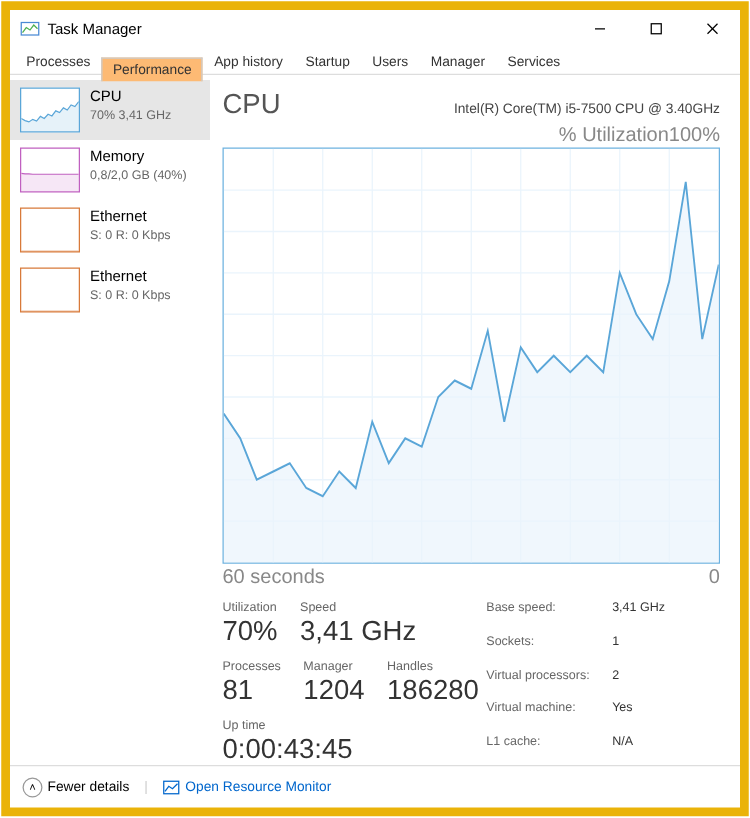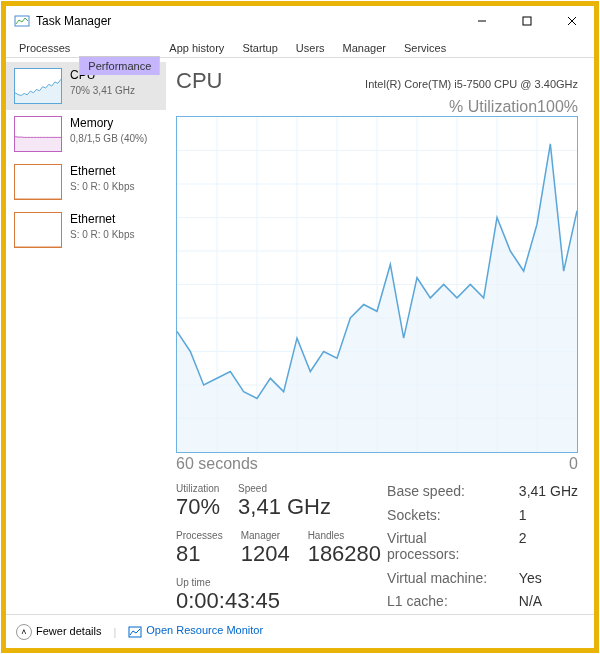--- a/index.html
+++ b/index.html
@@ -1,32 +1,32 @@
 <!DOCTYPE html>
 <html><head>
 <meta charset="utf-8">
 <style>
 * { margin: 0; padding: 0; box-sizing: border-box; font-family: "Segoe UI", Arial, sans-serif; }
 body { background: #fff; width: 600px; height: 654px; overflow: hidden; position: relative; }
 
-.win { border: 5px solid #eab308; width: 598px; height: 652px; margin: 1px; display: flex; flex-direction: column; background: #fff; }
+.win { border: 7px solid #eab308; width: 598px; height: 652px; margin: 1px; display: flex; flex-direction: column; background: #fff; }
 
 .titlebar { height: 30px; display: flex; align-items: center; padding: 0 0 0 8px; }
 .titlebar .icon { width: 16px; height: 16px; margin-right: 6px; }
 .titlebar .title { font-size: 12px; flex: 1; }
 .winbtns { display: flex; }
 .winbtn { width: 45px; height: 30px; display: flex; align-items: center; justify-content: center; font-size: 10px; }
 .winbtn svg { width: 10px; height: 10px; }
 
 .menubar { height: 20px; display: flex; padding: 0 6px; gap: 2px; font-size: 12px; align-items: center; }
 .menubar span { padding: 0 6px; }
 
 .tabs { display: flex; border-bottom: 1px solid #ddd; padding: 2px 4px 0 4px; gap: 0; font-size: 11px; }
 .tab { padding: 3px 8px; border: 1px solid transparent; border-bottom: none; color: #333; }
-.tab.active { border-color: #ccc; background: #c4b5fd; position: relative; top: 18px; }
+.tab.active { border-color: #ccc; background: #fdba74; position: relative; top: 6px; }
 
 .content { flex: 1; display: flex; min-height: 0; }
 
 .sidebar { width: 160px; padding: 4px 0 0 0; overflow-y: auto; }
 .sideitem { display: flex; padding: 6px 8px; gap: 8px; cursor: pointer; }
 .sideitem.active { background: #e6e6e6; }
 .minichart { width: 48px; height: 36px; border: 1px solid; flex-shrink: 0; background: #fff; position: relative; }
 .sideitem .txt { font-size: 11px; line-height: 1.3; }
 .sideitem .txt .name { font-weight: normal; font-size: 12px; }
 .sideitem .txt .sub { color: #666; font-size: 10px; }
@@ -37,21 +37,21 @@
 .mainhead .model { font-size: 11px; color: #444; margin-left: auto; }
 .axis { display: flex; justify-content: flex-end; font-size: 16px; color: #888; margin-top: 4px; }
 .bigchart { flex: 1; border: 1px solid #6db2e0; background: #fff; position: relative; min-height: 0; }
 .axisbot { display: flex; justify-content: space-between; font-size: 16px; color: #888; margin-top: 2px; }
 
 .stats { display: flex; gap: 6px; margin-top: 10px; font-size: 11px; }
 .statcol { display: flex; flex-direction: column; gap: 10px; }
 .statrow { display: flex; gap: 18px; }
 .stat .label { color: #666; font-size: 10px; }
 .stat .val { font-size: 22px; color: #333; }
-.kv { display: grid; grid-template-columns: auto auto; column-gap: 18px; row-gap: 3px; font-size: 14px; }
+.kv { display: grid; grid-template-columns: auto auto; column-gap: 18px; row-gap: 3px; font-size: 10px; }
 .kv .k { color: #666; }
 .kv .v { color: #333; }
 
 .footer { height: 34px; border-top: 1px solid #ddd; display: flex; align-items: center; padding: 0 10px; gap: 12px; font-size: 11px; }
 .footer a { color: #0066cc; text-decoration: none; text-align: center; }
 .chev { width: 16px; height: 16px; border: 1px solid #999; border-radius: 50%; display: inline-flex; align-items: center; justify-content: center; font-size: 9px; margin-right: 4px; }
 .rmicon { width: 14px; height: 14px; display: inline-block; vertical-align: middle; margin-right: 4px; }
 </style>
 </head>
 <body>
@@ -115,21 +115,21 @@
 
       <div class="sideitem">
         <div class="minichart" style="border-color:#c060c0">
           <svg viewBox="0 0 48 36" preserveAspectRatio="none" width="100%" height="100%" id="mini-mem">
               <path d="M0,20.880000000000003 L3.2,21.240000000000002 L6.4,21.240000000000002 L9.6,21.6 L12.8,21.6 L16,21.6 L19.2,21.6 L22.4,21.6 L25.6,21.6 L28.8,21.6 L32,21.6 L35.2,21.6 L38.4,21.6 L41.6,21.6 L44.8,21.6 L48,21.6 L 48,36 L 0,36 Z" fill="#c060c0" opacity="0.15"></path>
               <path d="M0,20.880000000000003 L3.2,21.240000000000002 L6.4,21.240000000000002 L9.6,21.6 L12.8,21.6 L16,21.6 L19.2,21.6 L22.4,21.6 L25.6,21.6 L28.8,21.6 L32,21.6 L35.2,21.6 L38.4,21.6 L41.6,21.6 L44.8,21.6 L48,21.6" fill="none" stroke="#c060c0" stroke-width="1"></path>
             </svg>
         </div>
         <div class="txt">
           <div class="name">Memory</div>
-          <div class="sub">0,8/1,5 GB (40%)</div>
+          <div class="sub">0,8/2,0 GB (40%)</div>
         </div>
       </div>
 
 
       <div class="sideitem">
         <div class="minichart" style="border-color:#d87a3a">
           <svg viewBox="0 0 48 36" preserveAspectRatio="none" width="100%" height="100%" id="mini-e0">
               <path d="M0,36 L3.2,36 L6.4,36 L9.6,36 L12.8,36 L16,36 L19.2,36 L22.4,36 L25.6,36 L28.8,36 L32,36 L35.2,36 L38.4,36 L41.6,36 L44.8,36 L48,36 L 48,36 L 0,36 Z" fill="#d87a3a" opacity="0.15"></path>
               <path d="M0,36 L3.2,36 L6.4,36 L9.6,36 L12.8,36 L16,36 L19.2,36 L22.4,36 L25.6,36 L28.8,36 L32,36 L35.2,36 L38.4,36 L41.6,36 L44.8,36 L48,36" fill="none" stroke="#d87a3a" stroke-width="1"></path>
             </svg>

